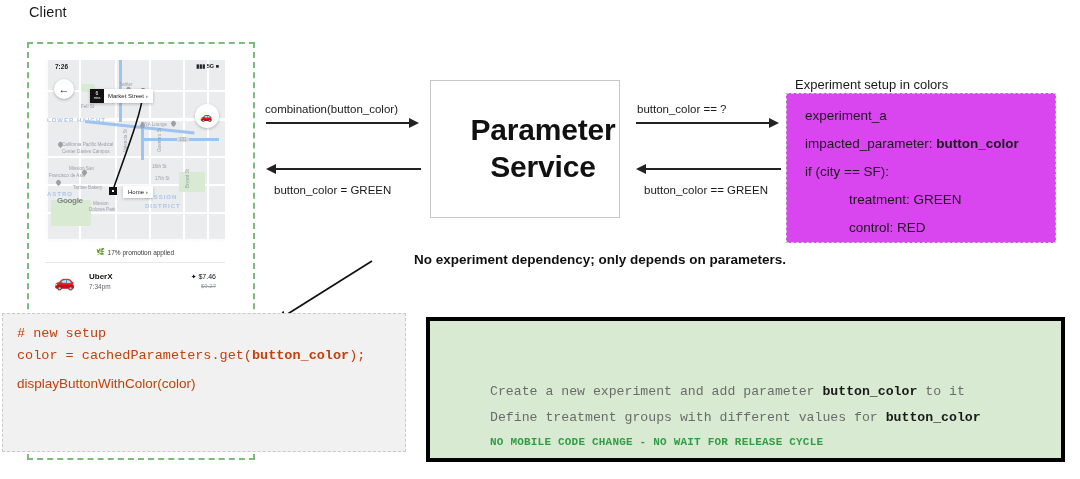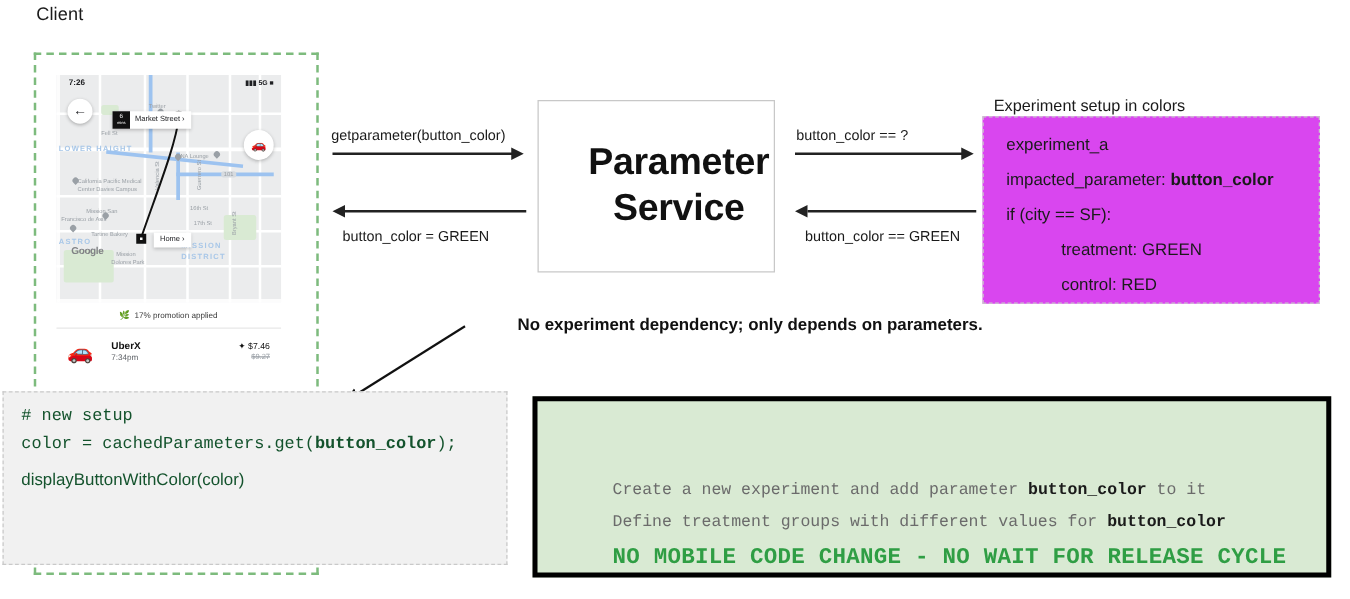--- a/index.html
+++ b/index.html
@@ -159,37 +159,37 @@
   }
   #caption-arrow { left:268px; top:258px; width:110px; height:68px; }
 
   
   #code-box {
     left:2px; top:313px; width:404px; height:139px;
     background:#f1f1f1; border:1.4px dashed #c9c9c9; box-sizing:border-box;
   }
   .code-line {
     position:absolute; font-family:"Liberation Mono", monospace;
-    font-size:13.5px; color:#14532d; white-space:pre;
+    font-size:13.5px; color:#c2410c; white-space:pre;
   }
   .code-line b { font-weight:bold; }
   .code-line.sans { font-family:"Liberation Sans", sans-serif; font-size:13.5px;}
 
   
   #green-box {
     left:426px; top:317px; width:639px; height:145px;
     background:#d9ead3; border:4px solid #000; box-sizing:border-box;
   }
   .gl {
     position:absolute; font-family:"Liberation Mono", monospace;
     font-size:13.2px; color:#6b6b6b; white-space:pre;
   }
   .gl b { color:#1a1a1a; font-weight:bold; }
   .gl i { color:#6b6b6b; font-style:italic; }
-  .gl.final { color:#2f9e44; font-weight:bold; font-size:18px; letter-spacing:.2px;}
+  .gl.final { color:#2f9e44; font-weight:bold; font-size:11px; letter-spacing:.2px;}
 </style>
 </head>
 <body>
 
 <div class="abs" id="client-label">Client</div>
 
 <div class="abs" id="client-box"></div>
 
 <div class="abs" id="phone">
 
@@ -297,21 +297,21 @@
     </div>
     <div class="ride-right">
       <div class="ride-price">▲ <span>$10.73</span></div>
     </div>
   </div>
 </div>
 
 <div class="abs" id="phone-bottom-bar"></div>
 
 <div class="abs" style="left:265px;top:99px;">
-  <span class="arrow-label">getparameter(button_color)</span>
+  <span class="arrow-label">combination(button_color)</span>
 </div>
 <div class="abs" style="left:266px;top:118px;width:155px;height:11px;">
   <div class="arrow-line" style="left:0;top:4px;width:145px;"></div>
   <div class="arrow-head head-right" style="left:143px;top:0;"></div>
 </div>
 
 <div class="abs" style="left:266px;top:164px;width:155px;height:11px;">
   <div class="arrow-line" style="left:10px;top:4px;width:145px;"></div>
   <div class="arrow-head head-left" style="left:0;top:0;"></div>
 </div>

